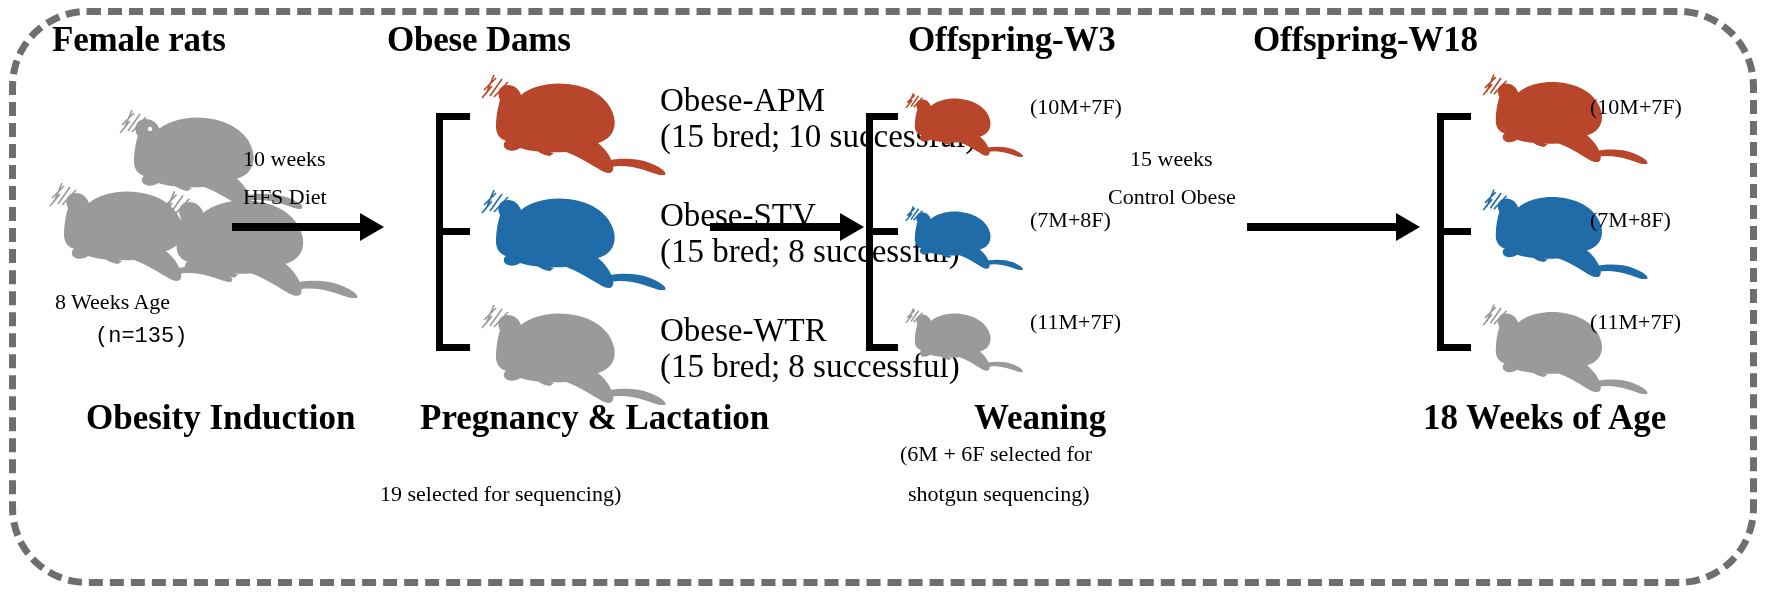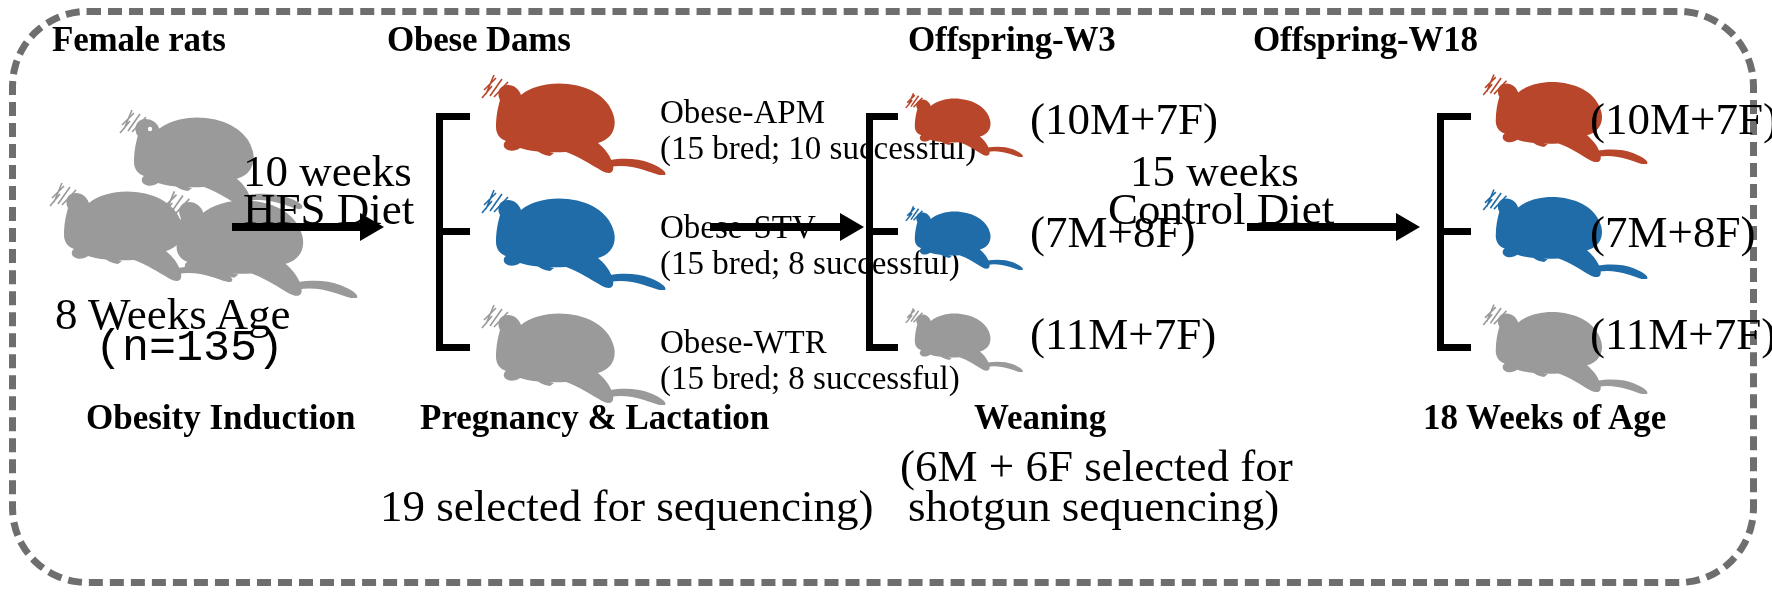--- a/index.html
+++ b/index.html
@@ -35,30 +35,29 @@
   }
   .cap-bold{
     position:absolute;
     font-weight:bold;
     font-size:35px;
     white-space:nowrap;
     margin-left:34px;
   }
   .txt{
     position:absolute;
-    font-size:45px;
+    font-size:22px;
     white-space:nowrap;
     line-height:1.08;
   }
   .lbl2{
     position:absolute;
     font-size:33px;
     line-height:1.1;
     white-space:nowrap;
-    margin-top:12px;
   }
   .lbl2 .l1{display:block;}
   .lbl2 .l2{display:block;}
   
   .bracket{
     position:absolute;
     border-left:7px solid #000;
     border-top:7px solid #000;
     border-bottom:7px solid #000;
     box-sizing:border-box;
@@ -308,21 +307,21 @@
       </g>
     </svg>
   </div>
   <div class="txt" style="left:1030px; top:310px;">(11M+7F)</div>
 
   <div class="cap-bold" style="left:940px; top:398px;">Weaning</div>
   <div class="txt" style="left:900px; top:442px;">(6M + 6F selected for</div>
   <div class="txt" style="left:908px; top:482px;">shotgun sequencing)</div>
 
   <div class="txt" style="left:1130px; top:147px;">15 weeks</div>
-  <div class="txt" style="left:1108px; top:185px;">Control Diet</div>
+  <div class="txt" style="left:1108px; top:185px;">Control Obese</div>
   <div class="arrow-line" style="left:1247px; top:223px; width:155px;"></div>
   <div class="arrow-head" style="left:1396px; top:213px;"></div>
 
   <div class="hdr" style="left:1253px; top:20px;">Offspring-W18</div>
 
   <div class="bracket" style="left:1437px; top:113px; width:34px; height:238px;"></div>
   <div class="bracket-stub" style="left:1437px; top:228px; width:34px;"></div>
 
   <div class="rat" style="left:1472px; top:70px; width:180px; height:94px;">
     <svg viewBox="0 0 200 105" xmlns="http://www.w3.org/2000/svg">

